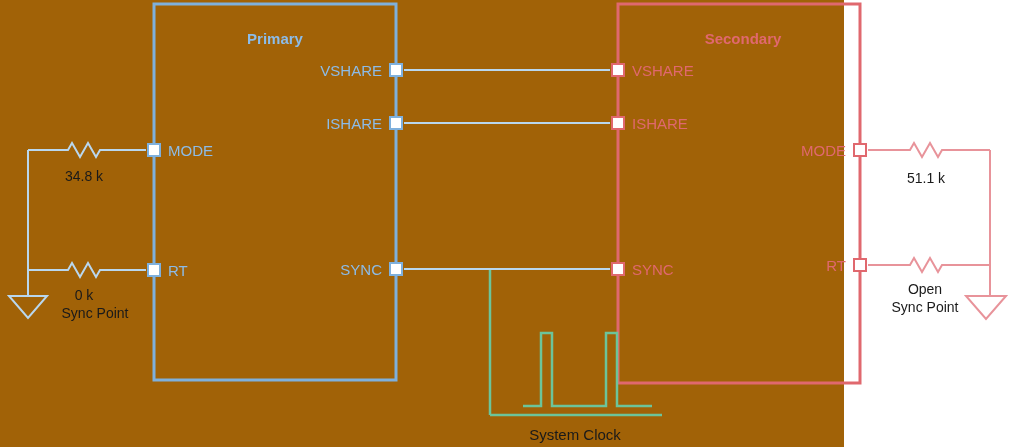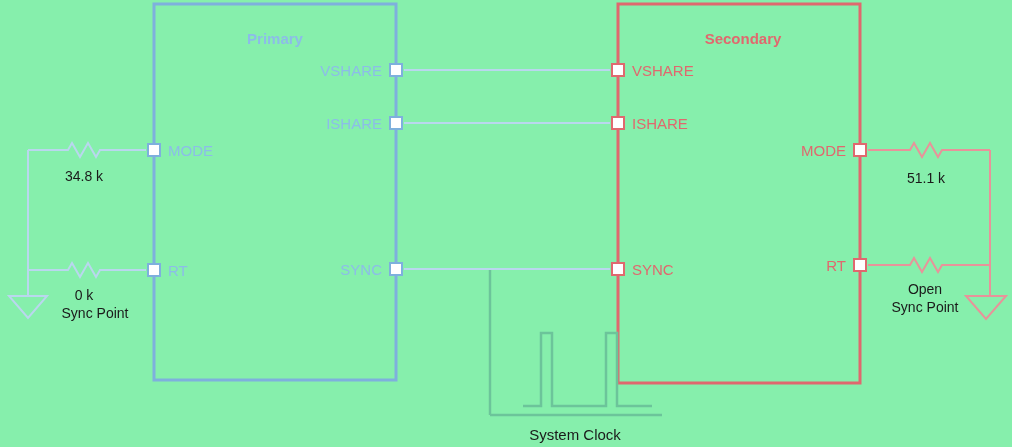--- a/index.html
+++ b/index.html
@@ -8,23 +8,23 @@
     background: #ffffff;
   }
   body {
     width: 1012px;
     height: 447px;
     font-family: "Liberation Sans", sans-serif;
     overflow: hidden;
   }
   #diagram-root {
     position: relative;
-    width: 1012px;
+    width: 844px;
     height: 447px;
-    background: #86efac;
+    background: #a16207;
   }
   svg.schematic {
     position: absolute;
     top: 0;
     left: 0;
     width: 1012px;
     height: 447px;
   }
   text { font-family: "Liberation Sans", sans-serif; }
   .block-title { font-size: 15px; font-weight: bold; }

